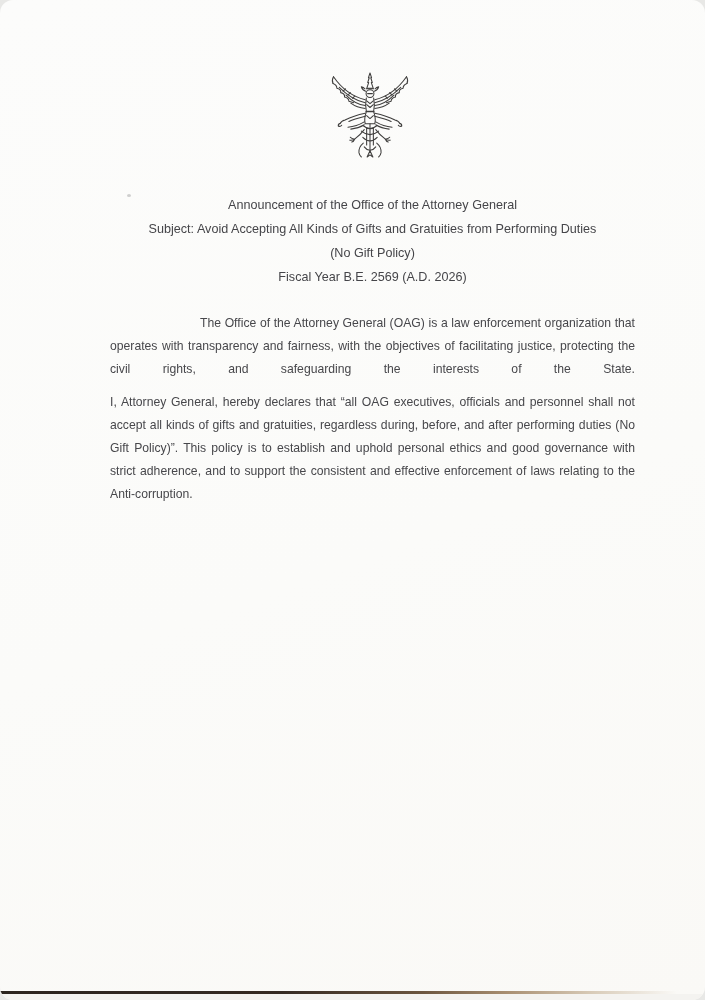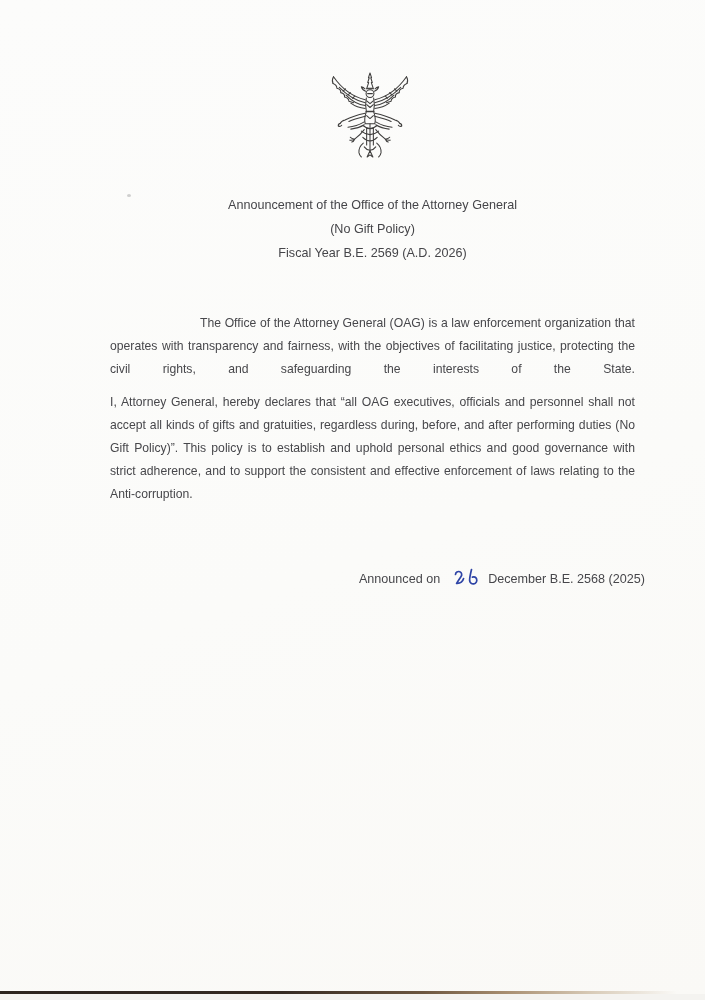--- a/index.html
+++ b/index.html
@@ -4,20 +4,21 @@
 <style>
   html,body{margin:0;padding:0;background:#e8e8e6;}
   .page{
     position:relative;
     width:705px;height:1000px;
     margin:0 auto;
     background:linear-gradient(160deg,#fcfcfb 0%,#fbfbf9 55%,#faf9f6 100%);
     font-family:"Liberation Sans","DejaVu Sans",sans-serif;
     color:#46464a;
     overflow:hidden;
+    border-radius:13px;
   }
   .emblem{position:absolute;left:322px;top:70px;width:96px;height:100px;}
   .emblem svg{width:100%;height:100%;}
   .titles{
     position:absolute;left:100px;top:193px;width:545px;
     text-align:center;font-size:12.6px;line-height:24px;color:#454549;
   }
   .body-text{
     position:absolute;left:100px;top:302px;width:545px;
     font-size:12.2px;line-height:23px;color:#47474b;
@@ -118,32 +119,27 @@
       <path d="M50 84 l3 6.5 -3 -2.2 -3 2.2 Z"></path>
 
       <path d="M44 80 q2 3 6 3.5 q4 -0.5 6 -3.5"></path>
     </svg>
   </div>
 
   <div class="speck"></div>
 
   <div class="titles" id="titles">
       <div>Announcement of the Office of the Attorney General</div>
+      <div>Subject: Avoid Accepting All Kinds of Gifts and Gratuities from Performing Duties</div>
       <div>(No Gift Policy)</div>
       <div>Fiscal Year B.E. 2569 (A.D. 2026)</div>
     </div>
 
   <div class="body-text" id="bodyText">
       <p class="indent stretch-last">The Office of the Attorney General (OAG) is a law enforcement organization that operates with transparency and fairness, with the objectives of facilitating justice, protecting the civil rights, and safeguarding the interests of the State.</p>
       <p>I, Attorney General, hereby declares that “all OAG executives, officials and personnel shall not accept all kinds of gifts and gratuities, regardless during, before, and after performing duties (No Gift Policy)”. This policy is to establish and uphold personal ethics and good governance with strict adherence, and to support the consistent and effective enforcement of laws relating to the Anti-corruption.</p>
     </div>
 
-  <div class="date-line">
-    <span>Announced on</span><span class="hand-day"><svg viewBox="0 0 28 20" fill="none" stroke="#2e44a6" stroke-width="1.7" stroke-linecap="round" stroke-linejoin="round">
-        <path d="M4.5 7.5 a3.1 3.1 0 1 1 5.4 2.2 C8 12.5 6.6 14.6 5.6 16.4 C8.8 16.6 11.6 15 12.6 11.6"></path>
-        <path d="M20.5 2.5 C19.4 7 18.6 10.8 18.6 13.4 a3.6 3.6 0 1 0 7 -1.3 c-0.5 -1.9 -2.4 -2.7 -4.2 -2"></path>
-      </svg></span><span>December B.E. 2568 (2025)</span>
-  </div>
 
 
   <div class="scan-bottom"></div>
   <div class="scan-below"></div>
 </div>
 
 </body></html>

